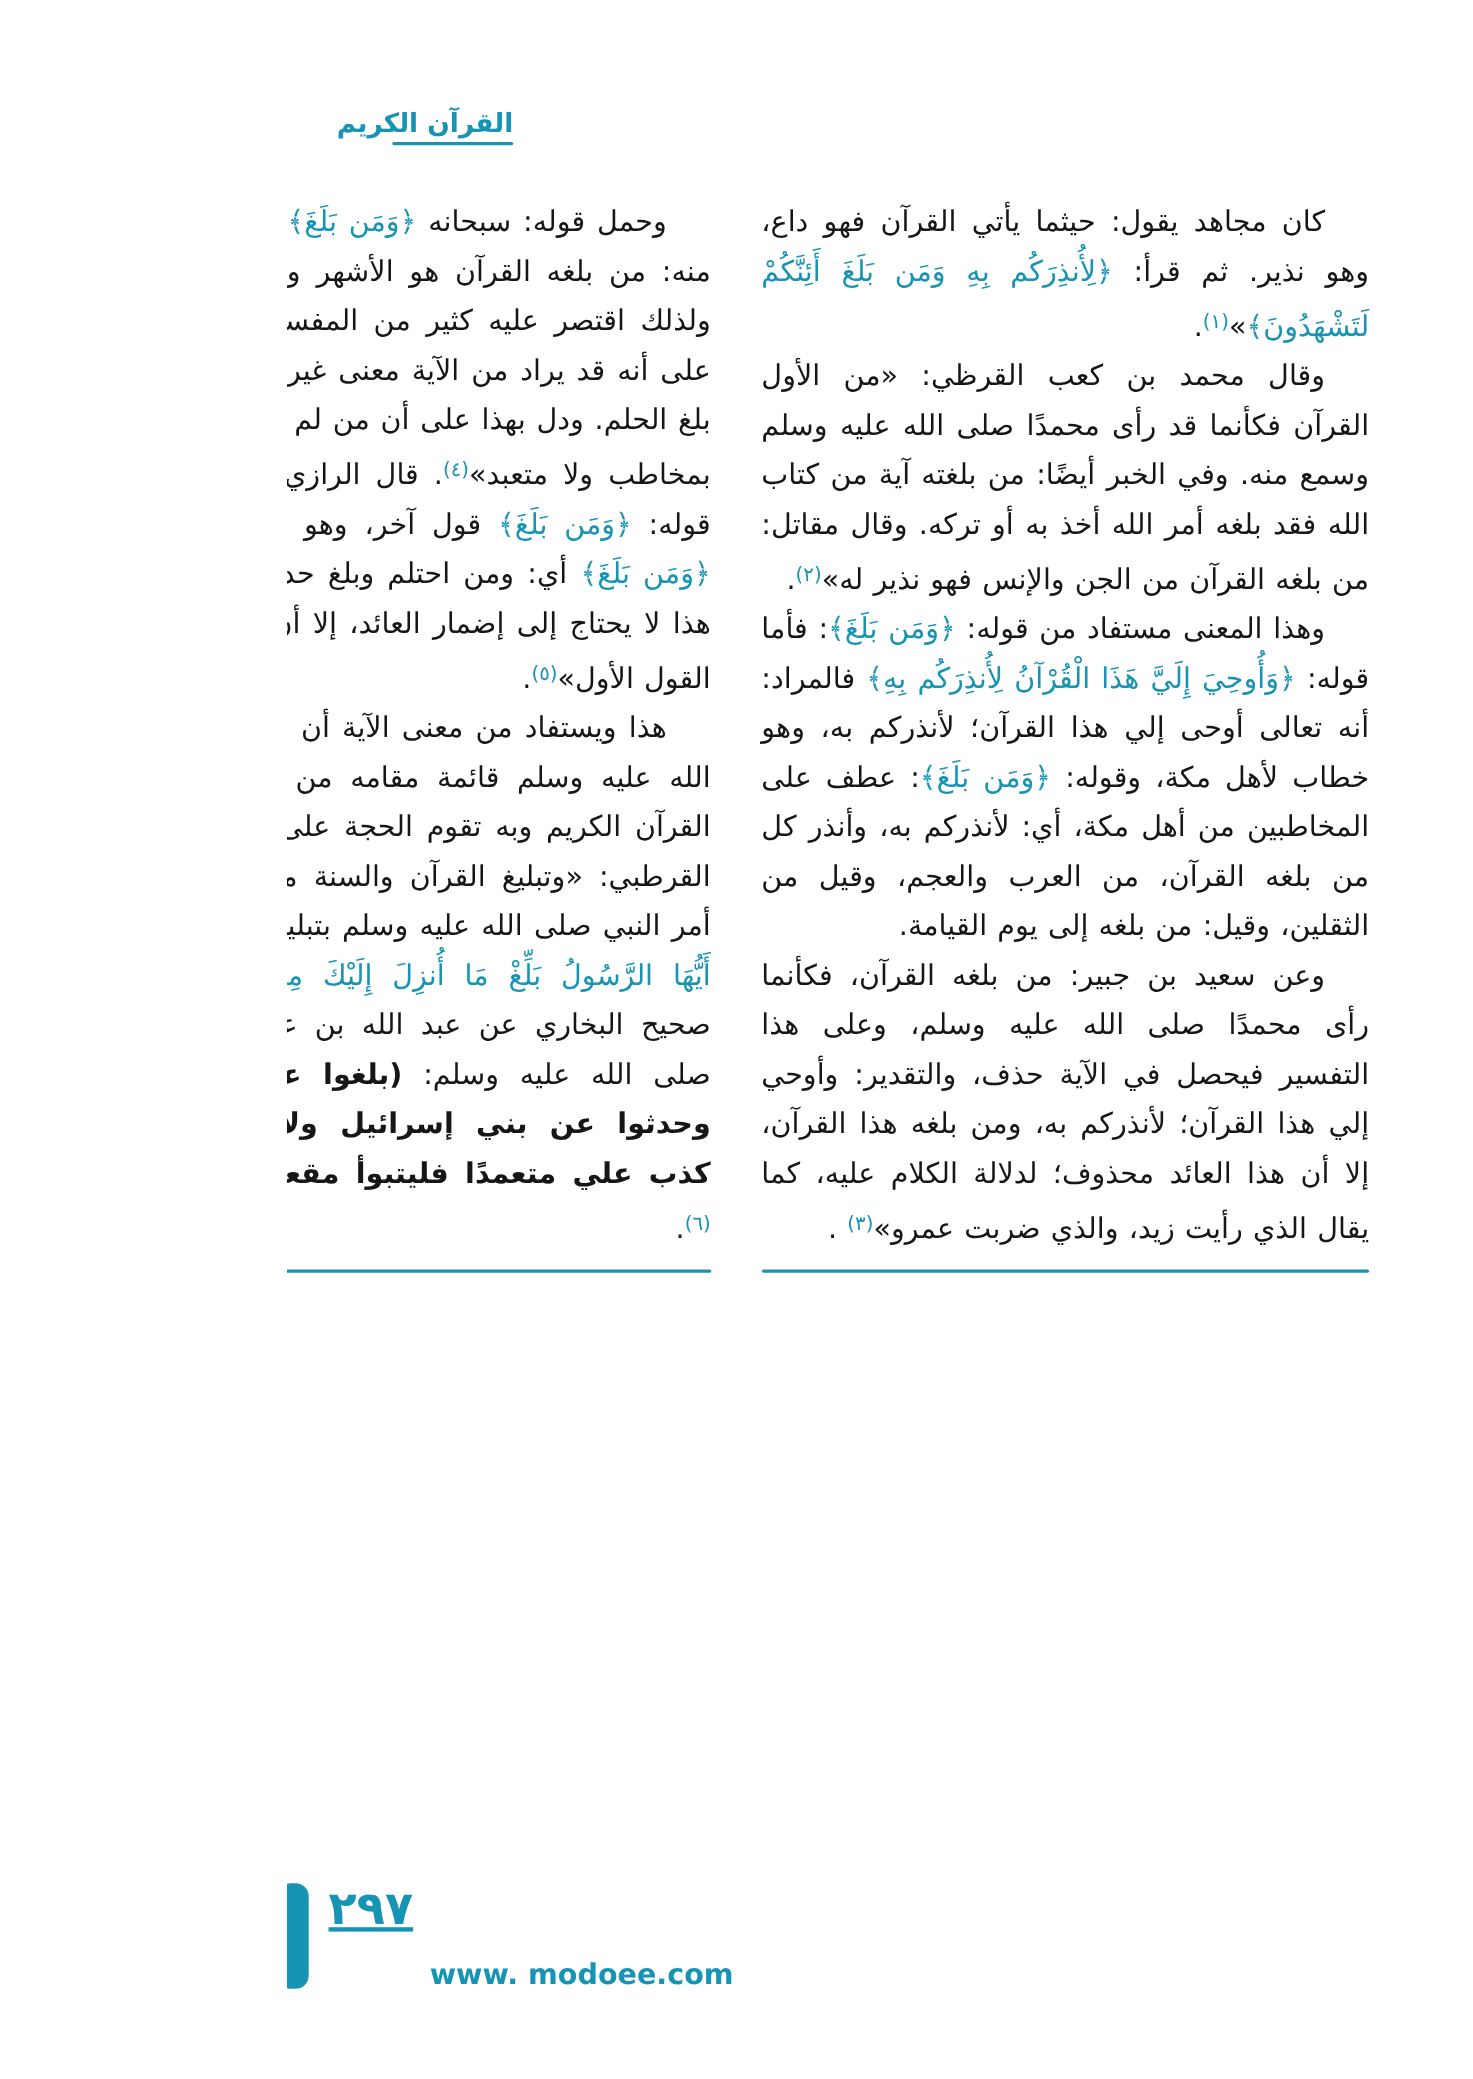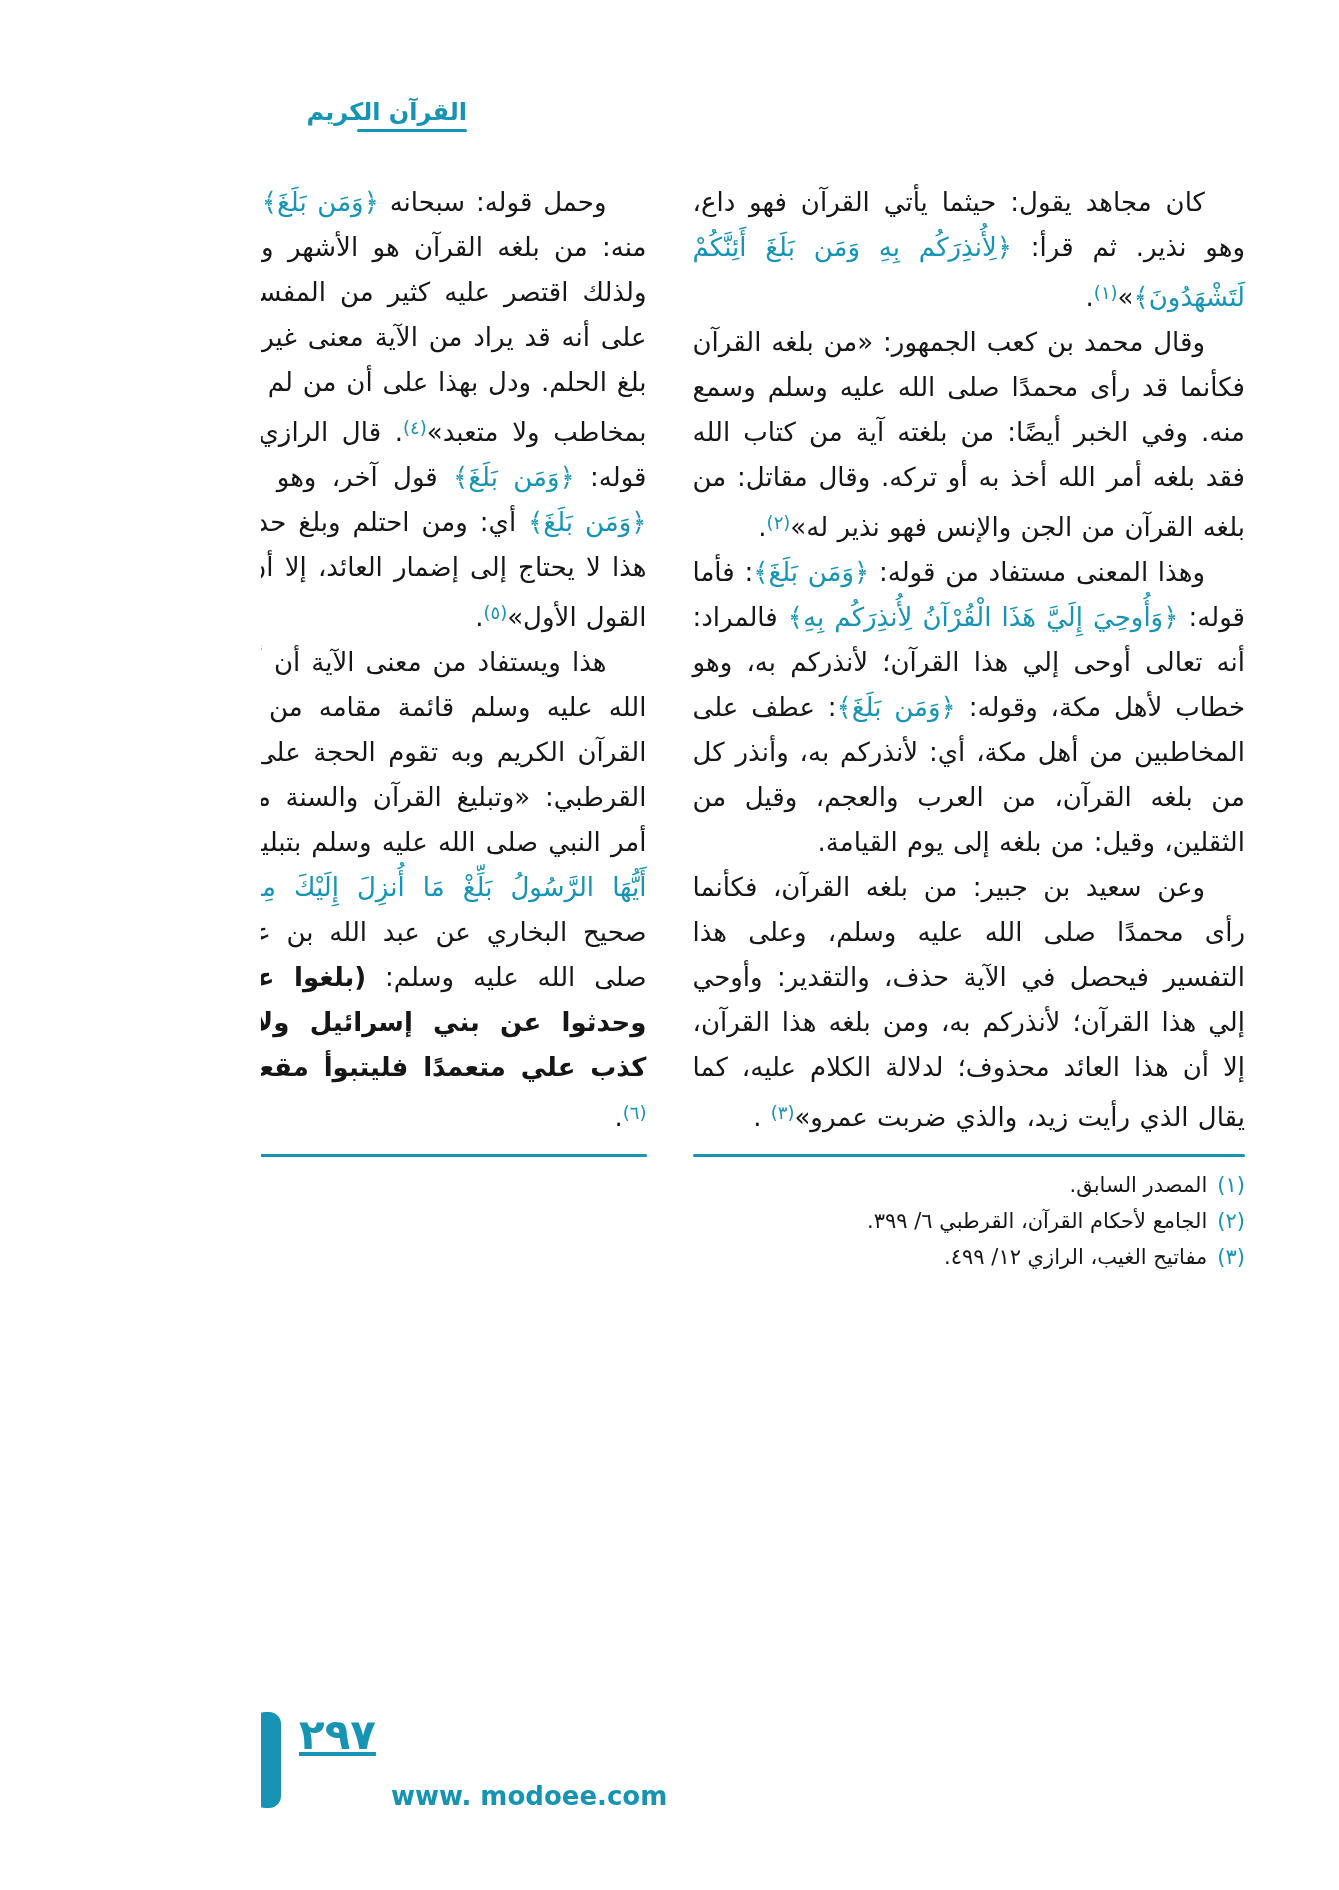--- a/index.html
+++ b/index.html
@@ -46,30 +46,25 @@
   <div class="logo">
     <div class="logo-text">القرآن الكريم</div>
     <div class="logo-line"></div>
   </div>
 
   <div class="columns">
 
     <section class="column">
       <div class="col-text">
           <p class="para"><span class="seg-normal">كان مجاهد يقول: حيثما يأتي القرآن فهو داع، وهو نذير. ثم قرأ: </span><span class="seg-quran">﴿لِأُنذِرَكُم بِهِ وَمَن بَلَغَ أَئِنَّكُمْ لَتَشْهَدُونَ﴾</span><span class="seg-normal">»</span><span class="seg-fnref">(١)</span><span class="seg-normal">.</span></p>
-          <p class="para"><span class="seg-normal">وقال محمد بن كعب الجمهور: «من بلغه القرآن فكأنما قد رأى محمدًا صلى الله عليه وسلم وسمع منه. وفي الخبر أيضًا: من بلغته آية من كتاب الله فقد بلغه أمر الله أخذ به أو تركه. وقال مقاتل: من بلغه القرآن من الجن والإنس فهو نذير له»</span><span class="seg-fnref">(٢)</span><span class="seg-normal">.</span></p>
+          <p class="para"><span class="seg-normal">وقال محمد بن كعب القرظي: «من الأول القرآن فكأنما قد رأى محمدًا صلى الله عليه وسلم وسمع منه. وفي الخبر أيضًا: من بلغته آية من كتاب الله فقد بلغه أمر الله أخذ به أو تركه. وقال مقاتل: من بلغه القرآن من الجن والإنس فهو نذير له»</span><span class="seg-fnref">(٢)</span><span class="seg-normal">.</span></p>
           <p class="para"><span class="seg-normal">وهذا المعنى مستفاد من قوله: </span><span class="seg-quran">﴿وَمَن بَلَغَ﴾</span><span class="seg-normal">: فأما قوله: </span><span class="seg-quran">﴿وَأُوحِيَ إِلَيَّ هَذَا الْقُرْآنُ لِأُنذِرَكُم بِهِ﴾</span><span class="seg-normal"> فالمراد: أنه تعالى أوحى إلي هذا القرآن؛ لأنذركم به، وهو خطاب لأهل مكة، وقوله: </span><span class="seg-quran">﴿وَمَن بَلَغَ﴾</span><span class="seg-normal">: عطف على المخاطبين من أهل مكة، أي: لأنذركم به، وأنذر كل من بلغه القرآن، من العرب والعجم، وقيل من الثقلين، وقيل: من بلغه إلى يوم القيامة.</span></p>
           <p class="para"><span class="seg-normal">وعن سعيد بن جبير: من بلغه القرآن، فكأنما رأى محمدًا صلى الله عليه وسلم، وعلى هذا التفسير فيحصل في الآية حذف، والتقدير: وأوحي إلي هذا القرآن؛ لأنذركم به، ومن بلغه هذا القرآن، إلا أن هذا العائد محذوف؛ لدلالة الكلام عليه، كما يقال الذي رأيت زيد، والذي ضربت عمرو»</span><span class="seg-fnref">(٣)</span><span class="seg-normal"> .</span></p>
         </div>
       <div class="sep sep-full"></div>
-      <div class="footnotes">
-          <div class="footnote"><span class="fn-num">(١)</span><span class="fn-text">المصدر السابق.</span></div>
-          <div class="footnote"><span class="fn-num">(٢)</span><span class="fn-text">الجامع لأحكام القرآن، القرطبي ٦/ ٣٩٩.</span></div>
-          <div class="footnote"><span class="fn-num">(٣)</span><span class="fn-text">مفاتيح الغيب، الرازي ١٢/ ٤٩٩.</span></div>
-        </div>
     </section>
 
     <section class="column">
       <div class="col-text">
           <p class="para"><span class="seg-normal">وحمل قوله: سبحانه </span><span class="seg-quran">﴿وَمَن بَلَغَ﴾</span><span class="seg-normal"> على أن المراد منه: من بلغه القرآن هو الأشهر والأوفق للسياق، ولذلك اقتصر عليه كثير من المفسرين ولم ينصوا على أنه قد يراد من الآية معنى غيره، «وقيل: ومن بلغ الحلم. ودل بهذا على أن من لم يبلغ الحلم ليس بمخاطب ولا متعبد»</span><span class="seg-fnref">(٤)</span><span class="seg-normal">. قال الرازي: «وفي تفسير قوله: </span><span class="seg-quran">﴿وَمَن بَلَغَ﴾</span><span class="seg-normal"> قول آخر، وهو أن يكون قوله: </span><span class="seg-quran">﴿وَمَن بَلَغَ﴾</span><span class="seg-normal"> أي: ومن احتلم وبلغ حد التكليف، وعند هذا لا يحتاج إلى إضمار العائد، إلا أن الجمهور على القول الأول»</span><span class="seg-fnref">(٥)</span><span class="seg-normal">.</span></p>
           <p class="para"><span class="seg-normal">هذا ويستفاد من معنى الآية أن أمة محمد صلى الله عليه وسلم قائمة مقامه من بعده في تبليغ القرآن الكريم وبه تقوم الحجة على من بلغه، قال القرطبي: «وتبليغ القرآن والسنة مأمور بهما، كما أمر النبي صلى الله عليه وسلم بتبليغهما، فقال: </span><span class="seg-quran">﴿يَا أَيُّهَا الرَّسُولُ بَلِّغْ مَا أُنزِلَ إِلَيْكَ مِن رَّبِّكَ﴾</span><span class="seg-normal">، وفي صحيح البخاري عن عبد الله بن عمرو عن النبي صلى الله عليه وسلم: </span><span class="seg-bold">(بلغوا عني ولو آية، وحدثوا عن بني إسرائيل ولا حرج، ومن كذب علي متعمدًا فليتبوأ مقعده من النار)</span><span class="seg-fnref">(٦)</span><span class="seg-normal">.</span></p>
         </div>
       <div class="sep sep-partial"></div>
       <div class="footnotes">
         </div>

